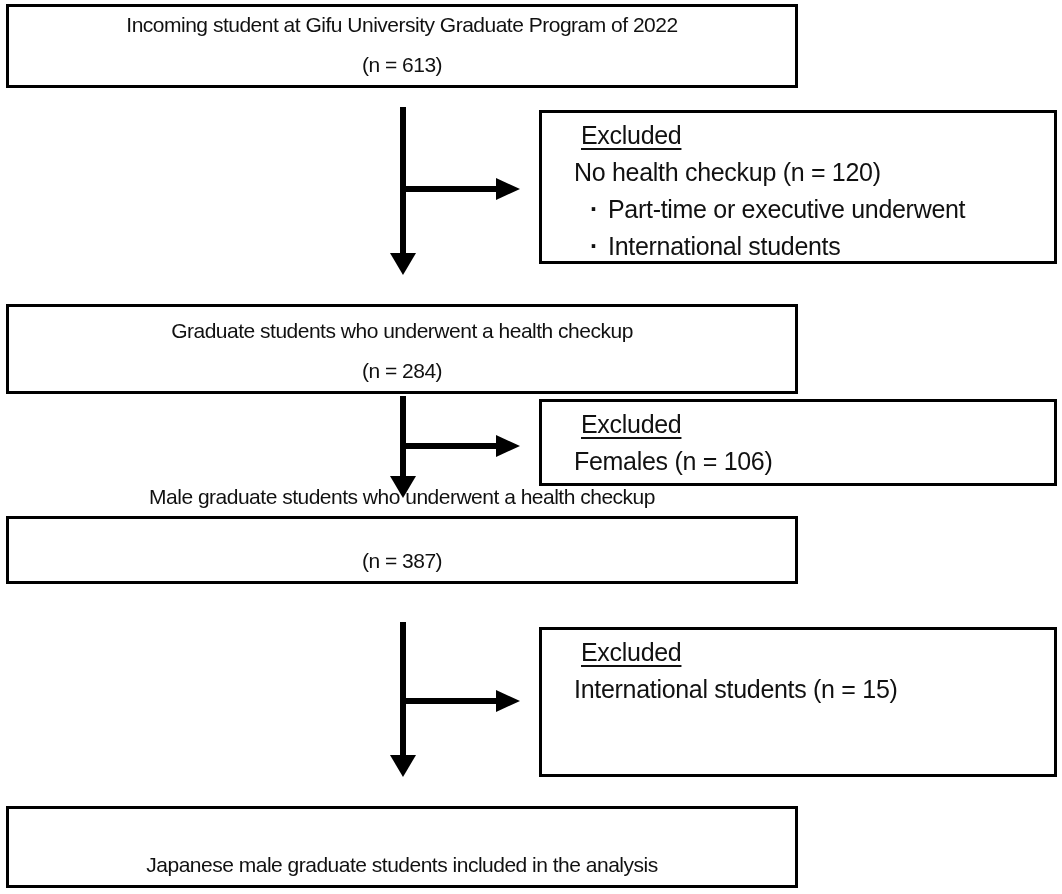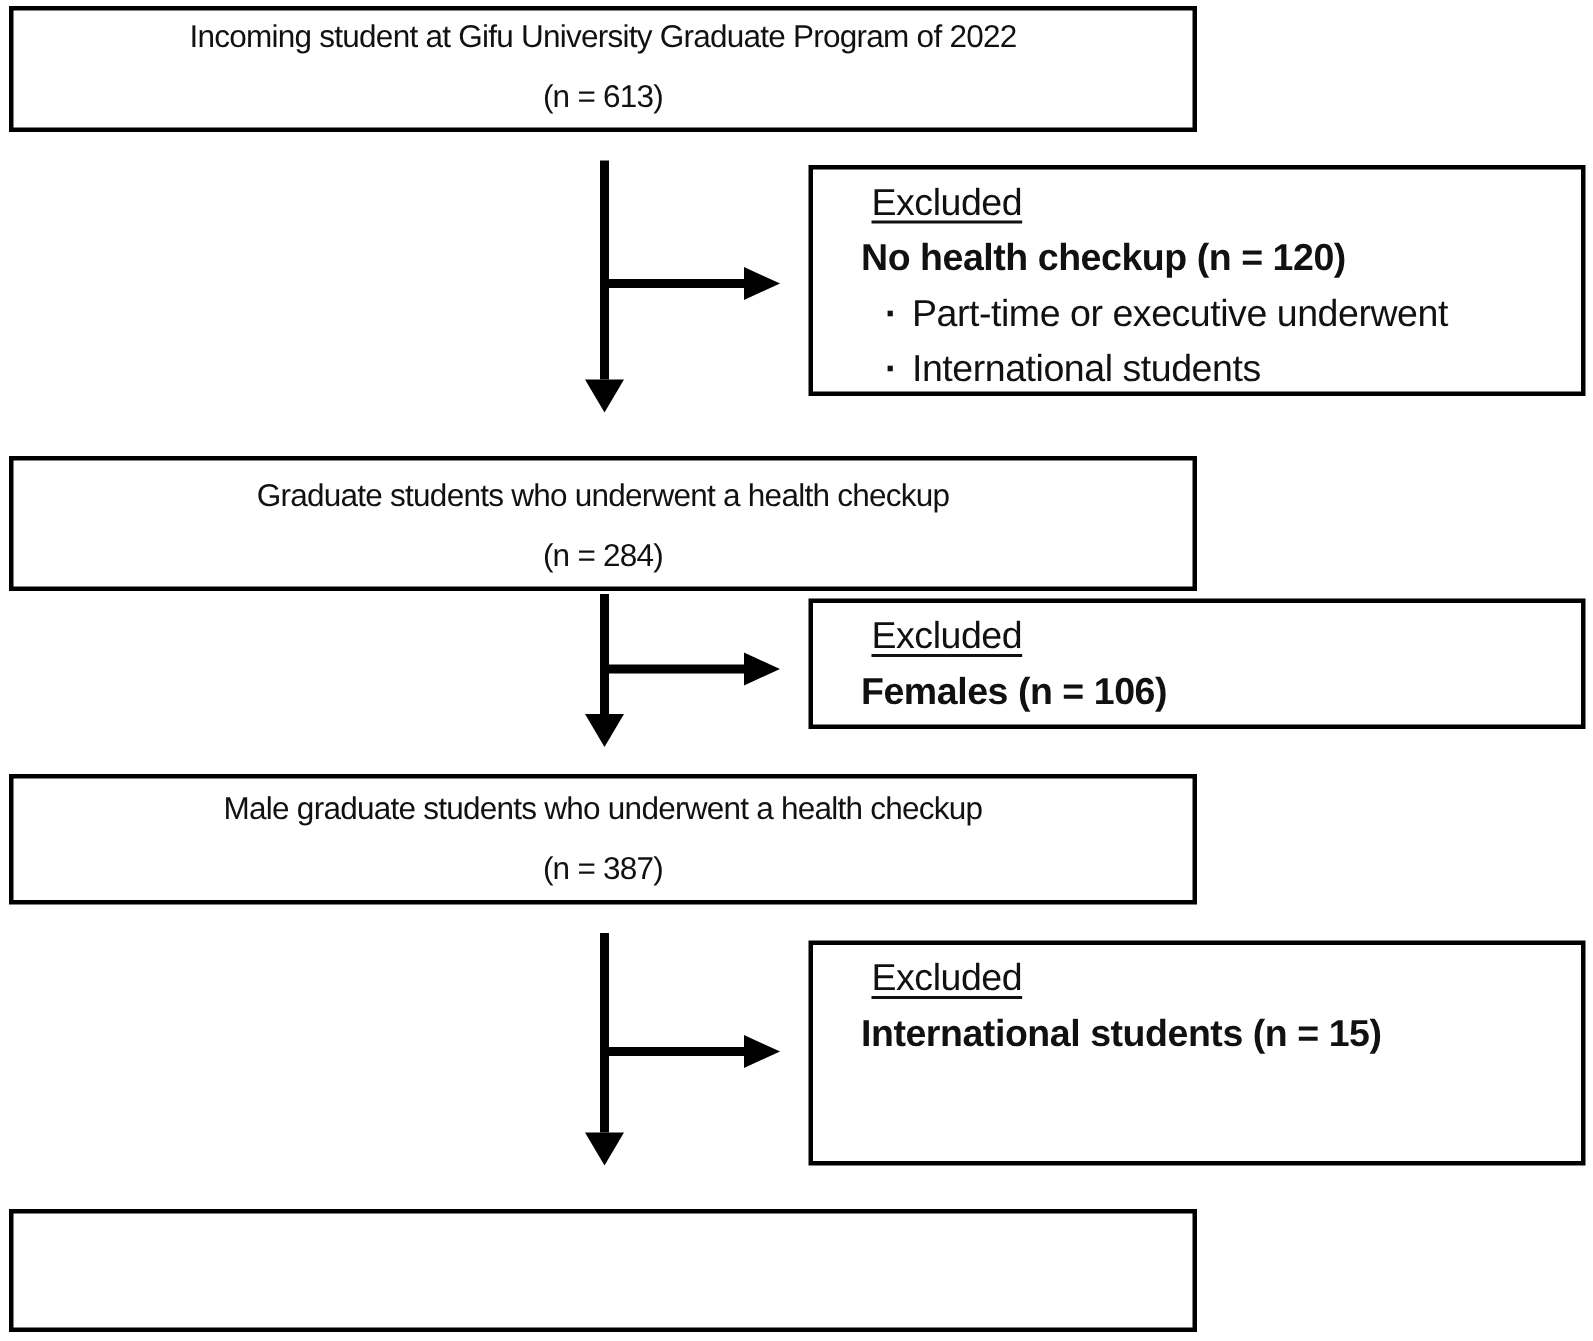--- a/index.html
+++ b/index.html
@@ -33,21 +33,21 @@
     justify-content: flex-end;
     align-items: center;
     text-align: center;
     font-size: 21px;
     letter-spacing: -0.5px;
     line-height: 40px;
     white-space: nowrap;
   }
   #mb0 { top: 4px;   height: 84px; }
   #mb1 { top: 304px; height: 90px; }
-  #mb2 { top: 516px; height: 87px; }
+  #mb2 { top: 516px; height: 68px; gap: 24px; }
   #mb3 { top: 806px; height: 82px; }
 
   
   .excl-box {
     position: absolute;
     left: 539px;
     width: 518px;
     border: 3px solid var(--border);
     background: var(--background);
     font-size: 25px;
@@ -59,21 +59,21 @@
   #eb0 { top: 110px; height: 154px; }
   #eb1 { top: 399px; height: 87px;  }
   #eb2 { top: 627px; height: 150px; }
   .excl-title {
     display: inline-block;
     text-decoration: underline;
     text-underline-offset: 4px;
     text-decoration-thickness: 2px;
     margin-left: 21px;
   }
-  .excl-item { padding-left: 14px; font-weight: bold; }
+  .excl-item { padding-left: 14px; }
   .excl-bullet { padding-left: 30px; }
   .excl-bullet .dot {
     display: inline-block;
     width: 18px;
     font-weight: bold;
   }
 
   
   .vline {
     position: absolute;
@@ -170,15 +170,16 @@
   <div class="tri-down" id="td2"></div>
   <div class="hline" id="hl2"></div>
   <div class="tri-right" id="tr2"></div>
 
   <div class="excl-box" id="eb2">
     <div class="excl-title">Excluded</div>
     <div class="excl-item">International students (n = 15)</div>
   </div>
 
   <div class="main-box" id="mb3">
+    <div>Japanese male graduate students included in the analysis</div>
   </div>
 
 </div>
 
 </body></html>

